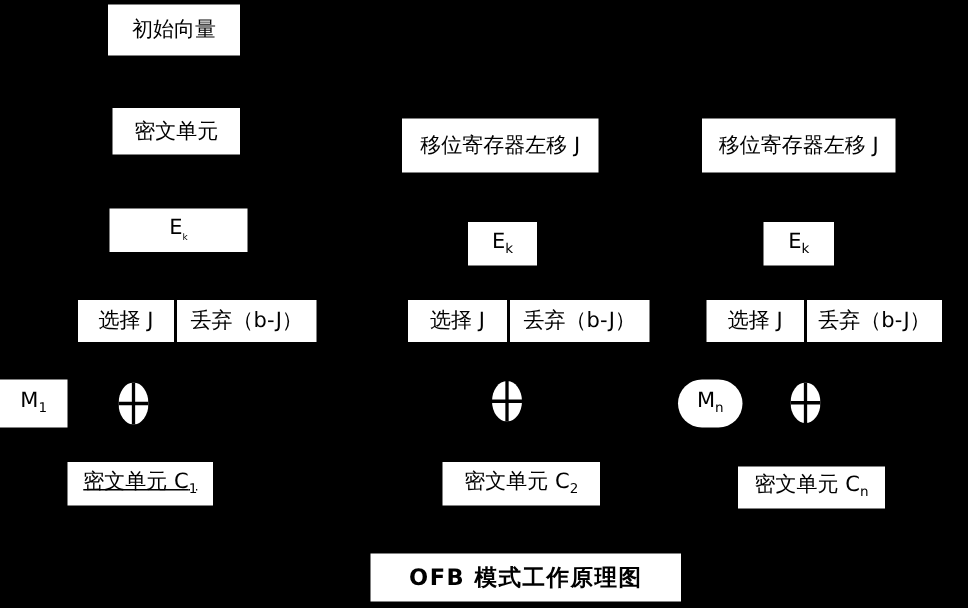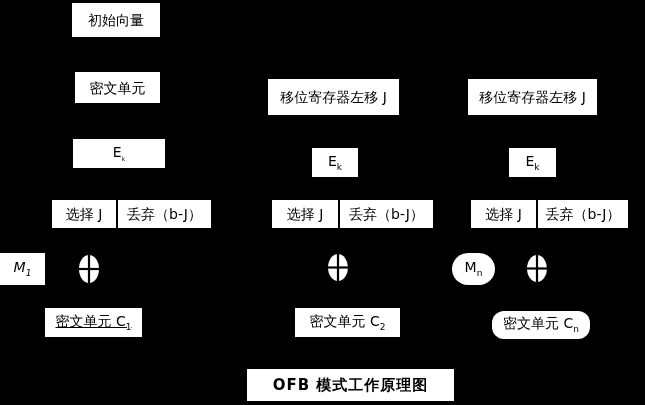--- a/index.html
+++ b/index.html
@@ -56,21 +56,21 @@
   </div>
 
   <div class="box" style="left:52px;top:200px;width:64px;height:28px;">
     <span>选择 J</span>
   </div>
 
   <div class="box" style="left:118px;top:200px;width:93px;height:28px;">
     <span>丢弃（b-J）</span>
   </div>
 
-  <div class="box" style="left:0px;top:253px;width:45px;height:32px;font-style:italic;">
+  <div class="box" style="left:0px;top:253px;width:45px;height:32px;">
     <span><span>M</span><sub>1</sub></span>
   </div>
 
   <svg class="xor" style="left:79px;top:255px;" width="20" height="28" viewBox="0 0 20 28">
     <ellipse cx="10" cy="14" rx="10" ry="14" fill="#ffffff"></ellipse>
     <line x1="10" y1="0" x2="10" y2="28" stroke="#000000" stroke-width="2.2"></line>
     <line x1="0" y1="14" x2="20" y2="14" stroke="#000000" stroke-width="2.2"></line>
   </svg>
 
   <div class="box" style="left:45px;top:308px;width:97px;height:29px;text-decoration:underline;">
@@ -123,21 +123,21 @@
   <div class="box" style="left:452px;top:253px;width:43px;height:32px;border-radius:16px;">
     <span><span>M</span><sub>n</sub></span>
   </div>
 
   <svg class="xor" style="left:527px;top:255px;" width="20" height="27" viewBox="0 0 20 27">
     <ellipse cx="10" cy="13.5" rx="10" ry="13.5" fill="#ffffff"></ellipse>
     <line x1="10" y1="0" x2="10" y2="27" stroke="#000000" stroke-width="2.2"></line>
     <line x1="0" y1="13.5" x2="20" y2="13.5" stroke="#000000" stroke-width="2.2"></line>
   </svg>
 
-  <div class="box" style="left:492px;top:311px;width:98px;height:28px;border-radius:12px;">
+  <div class="box" style="left:492px;top:311px;width:98px;height:28px;">
     <span><span>密文单元 C</span><sub>n</sub></span>
   </div>
 
   <div class="box title-box" style="left:247px;top:369px;width:207px;height:32px;">
     <span>OFB 模式工作原理图</span>
   </div>
 
 </div>
 
 </body></html>

